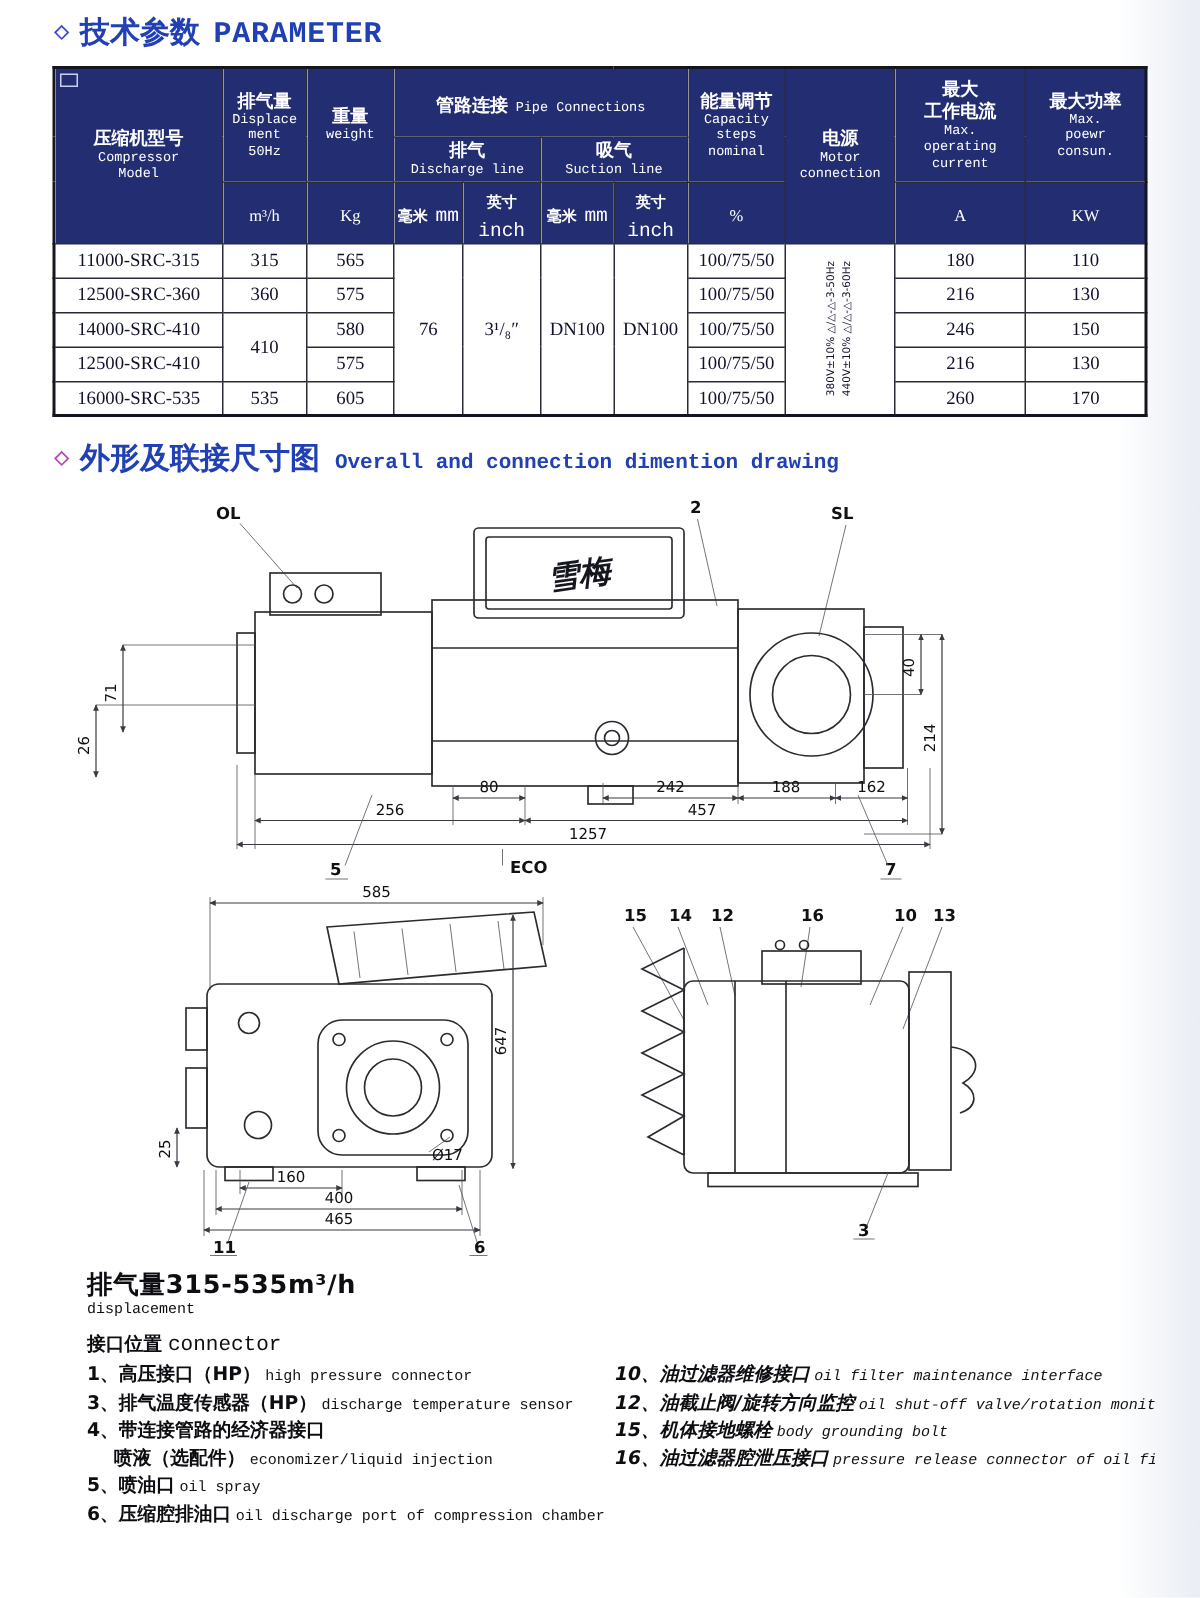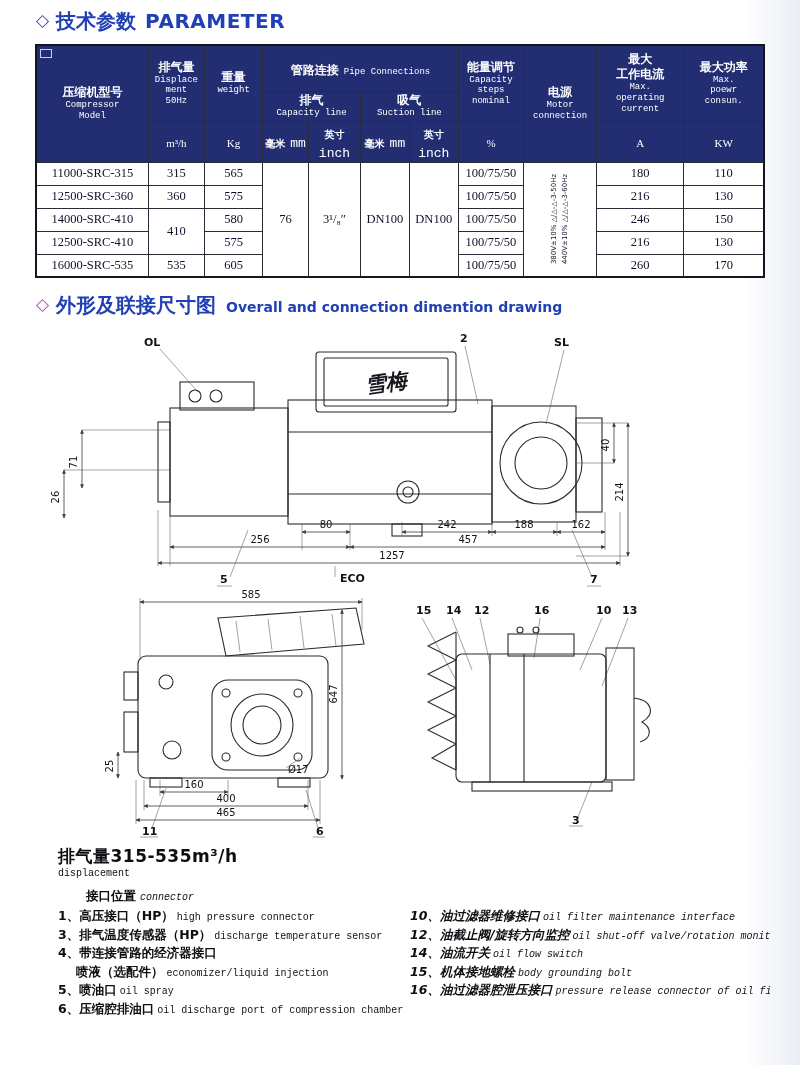--- a/index.html
+++ b/index.html
@@ -2,21 +2,21 @@
 <html><head>
 <meta charset="utf-8">
 <style>
   * { margin:0; padding:0; box-sizing:border-box; }
   html,body { width:800px; height:1065px; }
   body { font-family:"DejaVu Sans","Liberation Sans",sans-serif; background:#fff; }
   .page { position:relative; width:800px; height:1065px; overflow:hidden;
           background:linear-gradient(90deg,#ffffff 0%,#ffffff 93%,#e9edf4 100%); }
 
   
-  .title { position:absolute; font-weight:bold; white-space:nowrap; }
+  .title { position:absolute; font-weight:bold; white-space:nowrap;font-family:Liberation Mono, monospace; }
   .t1 { left:36px; top:8px; font-size:20px; color:#2140b4; }
   .t2 { left:36px; top:292px; font-size:20px; color:#2140b4; }
   .dia { font-weight:normal; margin-right:7px; font-size:17px; vertical-align:2px; }
   .t1 .dia { color:#4348c8; }
   .t2 .dia { color:#b44ab8; }
   .t1 .ten { margin-left:9px; letter-spacing:.5px; }
   .t2 .ten { margin-left:10px; font-size:14px; }
 
   
   .ptable { position:absolute; left:35px; top:44px; width:730px; border-collapse:collapse;
@@ -47,22 +47,22 @@
   .dim { stroke:#3a3a42; stroke-width:.8; fill:none; marker-start:url(#ar); marker-end:url(#ar); }
   .dt { font-size:10px; fill:#111; font-family:"DejaVu Sans",sans-serif; }
   .co { font-size:11px; font-weight:bold; fill:#111; font-family:"DejaVu Sans",sans-serif; }
   .logo { font-size:21px; font-style:italic; font-weight:bold; fill:#16161e;
           font-family:"Liberation Serif","DejaVu Serif",serif; }
 
   
   .disp-h1 { position:absolute; left:58px; top:845px; font-size:17px; font-weight:bold; color:#0d0d12; letter-spacing:.5px; }
   .disp-h2 { position:absolute; left:58px; top:868px; font-size:10px; color:#0d0d12; font-family:"Liberation Mono","DejaVu Sans Mono",monospace; }
   .conn-h { position:absolute; left:58px; top:888px; font-size:12.5px; color:#0d0d12; }
-  .conn-h .chzh { font-weight:bold;margin-left:28px; }
-  .conn-h .chen { font-size:10px; font-family:"Liberation Mono","DejaVu Sans Mono",monospace; margin-left:4px;font-style:italic; }
+  .conn-h .chzh { font-weight:bold; }
+  .conn-h .chen { font-size:14px; font-family:"Liberation Mono","DejaVu Sans Mono",monospace; margin-left:4px; }
   .conn-cols { position:absolute; left:58px; top:906px; width:712px; display:flex; }
   .conn-col { display:flex; flex-direction:column; }
   .conn-col.cl { width:352px; }
   .conn-col.cr { width:360px;font-style:italic; }
   .conn-line { height:18.5px; line-height:18.5px; white-space:nowrap; overflow:hidden; }
   .conn-line .czh { font-weight:bold; font-size:12.5px; color:#0d0d12; }
   .conn-line .cen { font-size:10px; color:#111; font-family:"Liberation Mono","DejaVu Sans Mono",monospace; margin-left:3px; }
   .conn-line.indent { padding-left:18px; }
 </style>
 </head>
@@ -131,21 +131,21 @@
         <th rowspan="2">
           <span class="zh">最大功率</span>
           <span class="en pre">Max.
 poewr
 consun.</span>
         </th>
       </tr>
       <tr class="hB">
         <th colspan="2">
           <span class="zh">排气</span>
-          <span class="en">Capacity line</span>
+          <span class="en">Discharge line</span>
         </th>
         <th colspan="2">
           <span class="zh">吸气</span>
           <span class="en">Suction line</span>
         </th>
       </tr>
       <tr class="hC">
         <th><span class="unit">m³/h</span></th>
         <th><span class="unit">Kg</span></th>
         <th><span class="uzh">毫米</span> <span class="uen">mm</span></th>
@@ -402,19 +402,18 @@
       <div class="conn-line"><span class="czh">1、高压接口（HP）</span><span class="cen">high pressure connector</span></div>
       <div class="conn-line"><span class="czh">3、排气温度传感器（HP）</span><span class="cen">discharge temperature sensor</span></div>
       <div class="conn-line"><span class="czh">4、带连接管路的经济器接口</span><span class="cen"></span></div>
       <div class="conn-line indent"><span class="czh">喷液（选配件）</span><span class="cen">economizer/liquid injection</span></div>
       <div class="conn-line"><span class="czh">5、喷油口</span><span class="cen">oil spray</span></div>
       <div class="conn-line"><span class="czh">6、压缩腔排油口</span><span class="cen">oil discharge port of compression chamber</span></div>
     </div>
     <div class="conn-col cr">
       <div class="conn-line"><span class="czh">10、油过滤器维修接口</span><span class="cen">oil filter maintenance interface</span></div>
       <div class="conn-line"><span class="czh">12、油截止阀/旋转方向监控</span><span class="cen">oil shut-off valve/rotation monitor</span></div>
-      <div class="conn-line"><span class="czh">14、油流开关</span><span class="cen">oil flow switch</span></div>
       <div class="conn-line"><span class="czh">15、机体接地螺栓</span><span class="cen">body grounding bolt</span></div>
       <div class="conn-line"><span class="czh">16、油过滤器腔泄压接口</span><span class="cen">pressure release connector of oil filter chamber</span></div>
     </div>
   </div>
 
 </div>
 
 </body></html>

